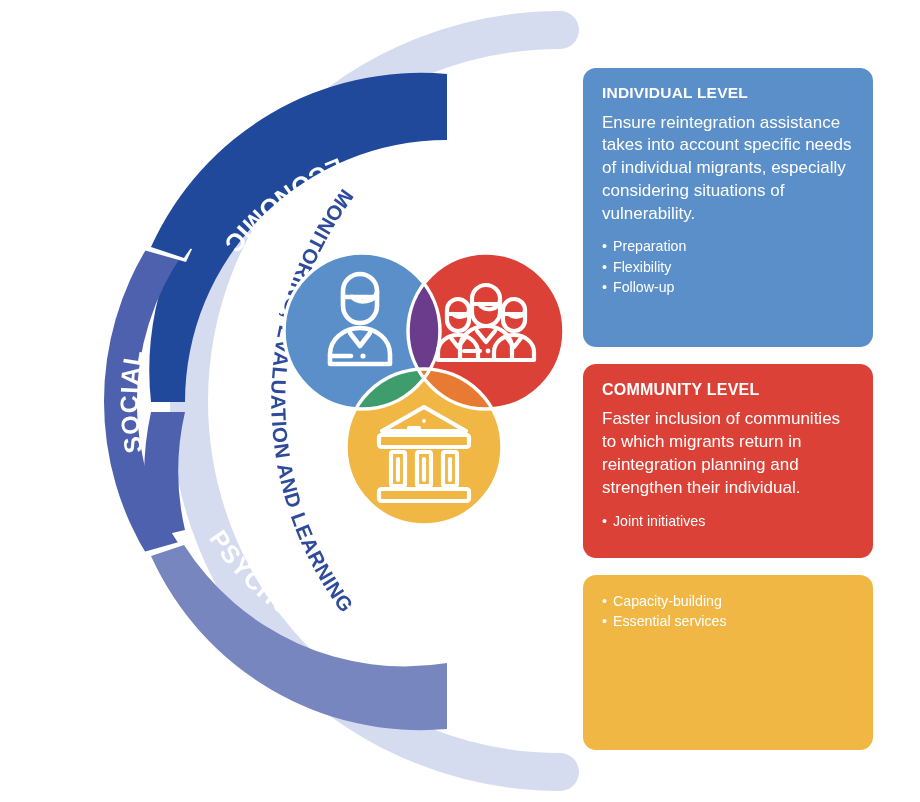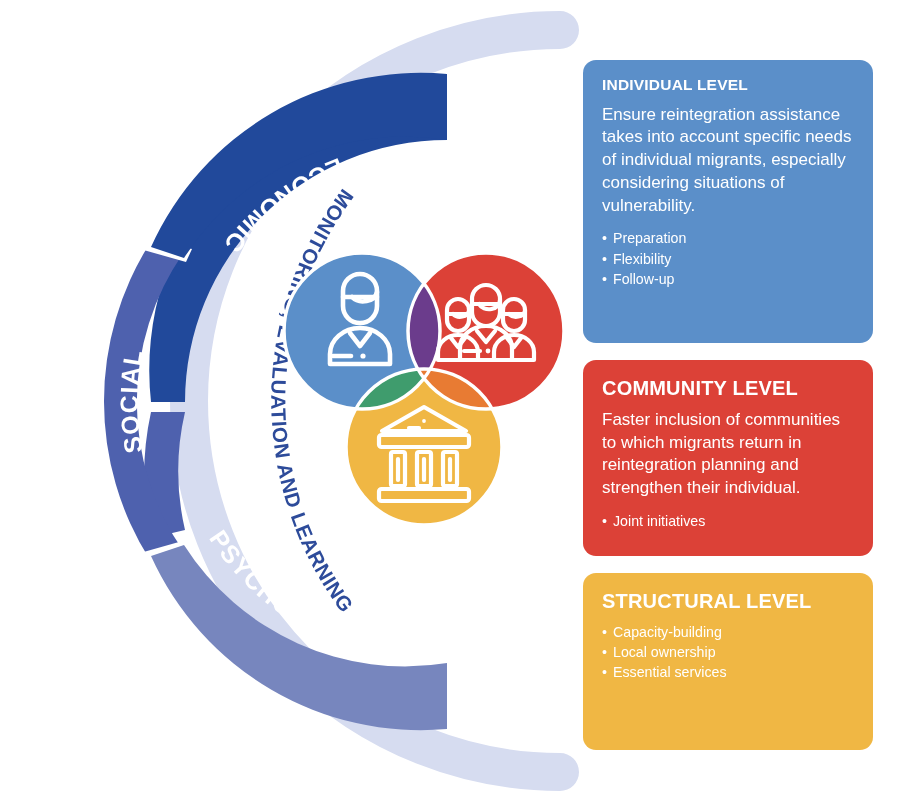--- a/index.html
+++ b/index.html
@@ -20,39 +20,39 @@
     position:absolute;left:583px;top:60px;
     width:290px;height:690px;
     display:flex;flex-direction:column;gap:17px;
   }
   .card{
     border-radius:13px;
     padding:16px 19px 18px 19px;
     color:#ffffff;
     box-sizing:border-box;
   }
-  .card.individual{background:#5B8FC9;height:308px;}
+  .card.individual{background:#5B8FC9;height:308px;margin-top:8px;}
   .card.community{background:#DC4137;height:212px;}
   .card.structural{background:#F0B744;height:192px;}
   .card-title{
     font-size:15.5px;font-weight:bold;letter-spacing:.2px;
     margin:0 0 9px 0;line-height:1.2;
   }
   .card-body{
     font-size:17px;line-height:1.34;margin:0 0 11px 0;
   }
   .card-list{list-style:none;margin:0;padding:0;}
   .card-list li{
     font-size:14.2px;line-height:1.43;position:relative;padding-left:11px;
   }
   .card-list li::before{
     content:"\2022";position:absolute;left:0;top:0;
   }
   .card.community .card-title,
-  .card.structural .card-title{font-size:20px;}
+  .card.structural .card-title{font-size:16px;}
 </style>
 </head>
 <body>
 
 <div id="stage">
 
   <svg id="wheel" viewBox="0 0 600 802">
     <defs>
 
       <path id="outerTextPath" d="M 525 63 A 352 352 0 0 0 525 739" fill="none"></path>
@@ -228,22 +228,20 @@
 
     <div class="card community">
       <p class="card-title">COMMUNITY LEVEL</p>
       <p class="card-body">Faster inclusion of communities to which migrants return in reintegration planning and strengthen their individual.</p>
       <ul class="card-list">
         <li>Joint initiatives</li>
       </ul>
     </div>
 
     <div class="card structural">
-      <p class="card-title">STRUCTURAL LEVEL</p>
       <ul class="card-list">
         <li>Capacity-building</li>
-        <li>Local ownership</li>
         <li>Essential services</li>
       </ul>
     </div>
 
   </div>
 </div>
 
 </body></html>

